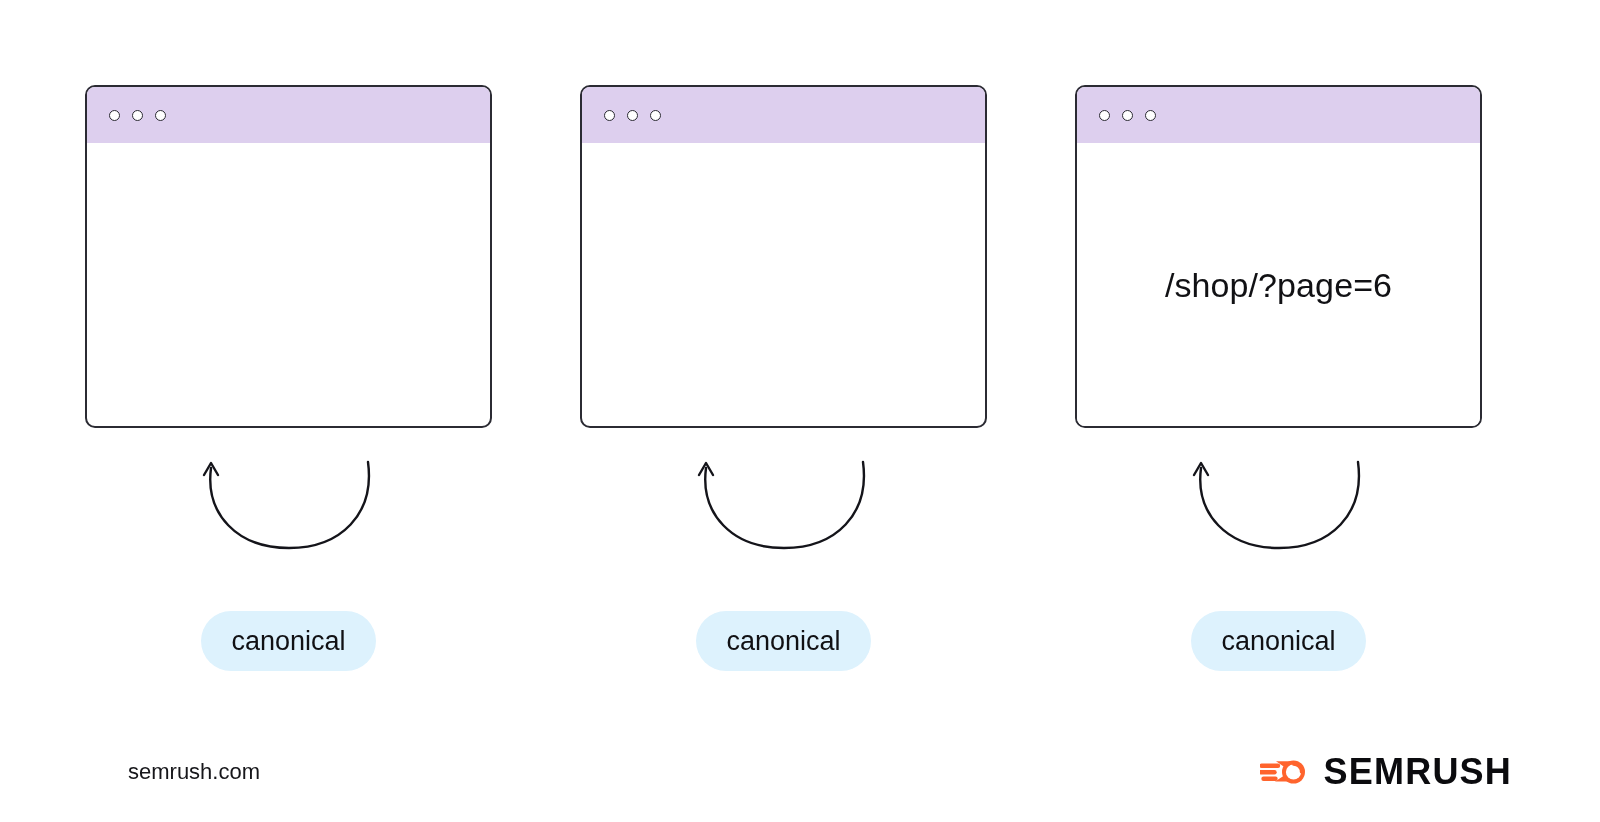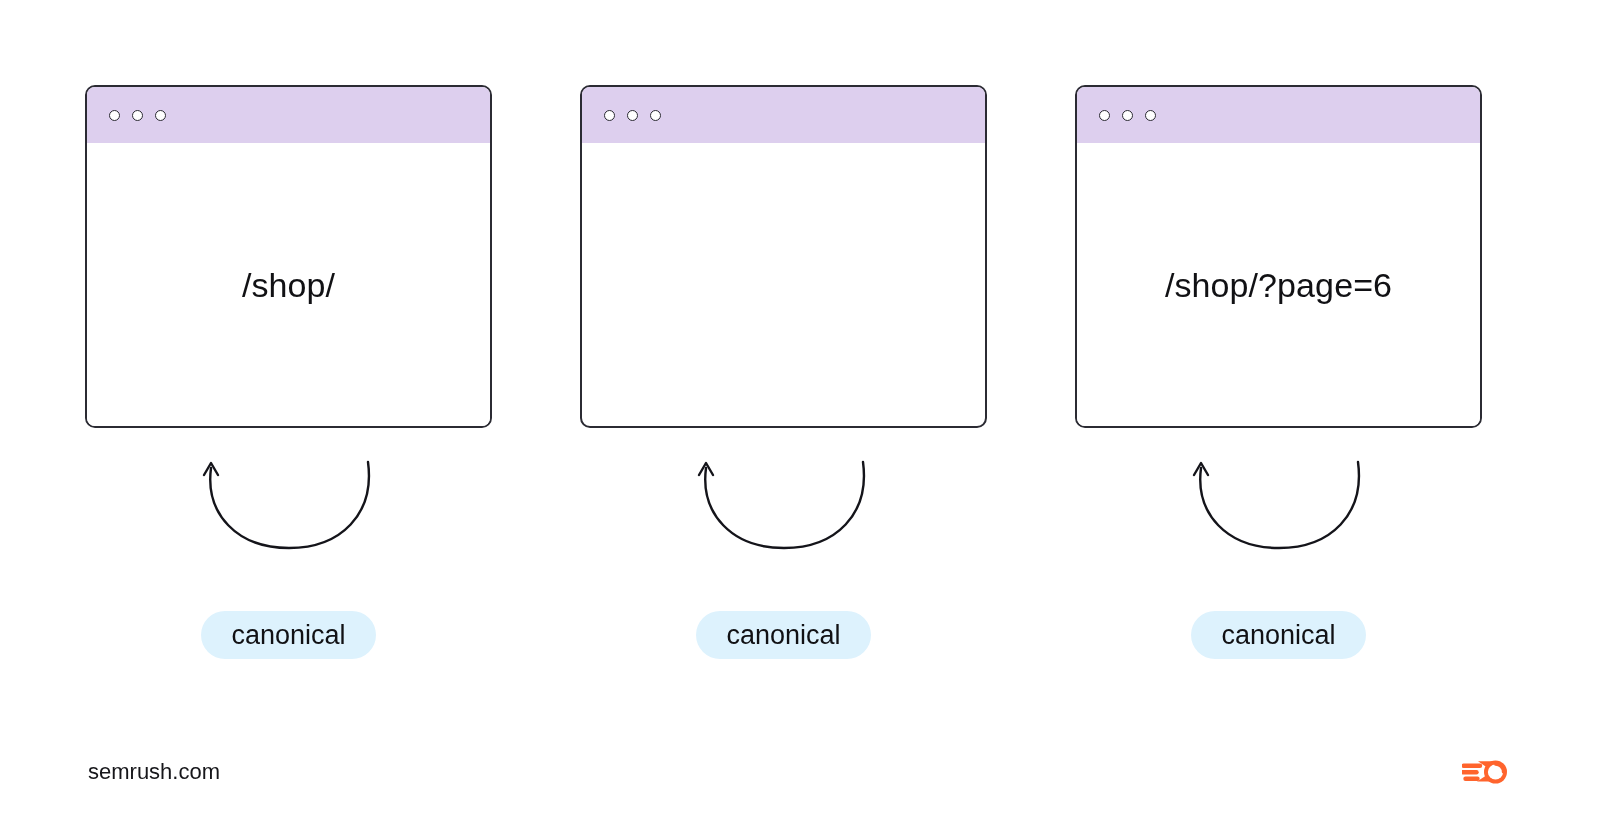--- a/index.html
+++ b/index.html
@@ -102,21 +102,21 @@
     justify-content: center;
     align-items: flex-start;
   }
   .arrow-svg {
     display: block;
   }
 
   
   .pill {
     margin-top: 33px;
-    height: 48px;
+    height: 60px;
     padding: 0 30px;
     min-width: 122px;
     border-radius: 30px;
     background: #ddf2fd;
     display: flex;
     align-items: center;
     justify-content: center;
     box-sizing: border-box;
   }
   .pill-label {
@@ -136,20 +136,21 @@
     display: flex;
     align-items: center;
     justify-content: space-between;
     padding: 0 88px 0 88px;
     box-sizing: border-box;
   }
   .footer-left {
     font-size: 22px;
     color: #16161a;
     line-height: 1;
+    margin-left: 40px;
   }
   .brand {
     display: flex;
     align-items: center;
     gap: 14px;
   }
   .brand-mark {
     display: block;
   }
   .brand-text {
@@ -168,23 +169,20 @@
   <div class="columns">
 
     <div class="column">
       <div class="browser-window">
         <div class="title-bar">
           <div class="dots">
             <span class="dot"></span>
             <span class="dot"></span>
             <span class="dot"></span>
           </div>
-        </div>
-        <div class="window-body">
-          <span class="url-label">/shop/</span>
         </div>
       </div>
 
       <div class="arrow-wrap">
         <svg class="arrow-svg" width="176" height="100" viewBox="0 0 176 100">
           <path d="M 167 4 C 174 56 140 90 88 90 C 36 90 4 56 10 10" fill="none" stroke="#14141a" stroke-width="2.4" stroke-linecap="round"></path>
           <path d="M 3 17 L 10 5 L 17 17" fill="none" stroke="#14141a" stroke-width="2.4" stroke-linecap="round" stroke-linejoin="round"></path>
         </svg>
       </div>
 
@@ -253,16 +251,17 @@
           <path d="M1.5 9.5 h16.5 a2.2 2.2 0 0 1 0 4.4 H1.5 a2.2 2.2 0 0 1 0-4.4 z"></path>
           <path d="M0.5 16 h14 a2.2 2.2 0 0 1 0 4.4 H0.5 a2.2 2.2 0 0 1 0-4.4 z"></path>
           <path d="M3.5 22.5 h12 a2.2 2.2 0 0 1 0 4.4 h-12 a2.2 2.2 0 0 1 0-4.4 z"></path>
           <path d="M16 7.2 L34 7.2 L26.5 14.5 Z"></path>
           <path d="M15 27.5 L32 27.5 L25 21 Z"></path>
         </g>
         <circle cx="33.5" cy="18" r="11.5" fill="#ff642d"></circle>
         <circle cx="33.5" cy="18" r="7.6" fill="#ffffff"></circle>
         <path d="M33.5 10.4 a7.6 7.6 0 0 1 7.6 7.6" fill="none" stroke="#ff642d" stroke-width="2.6" stroke-linecap="round"></path>
       </svg>
+      <span class="brand-text">SEMRUSH</span>
     </div>
   </div>
 
 </div>
 
 </body></html>

